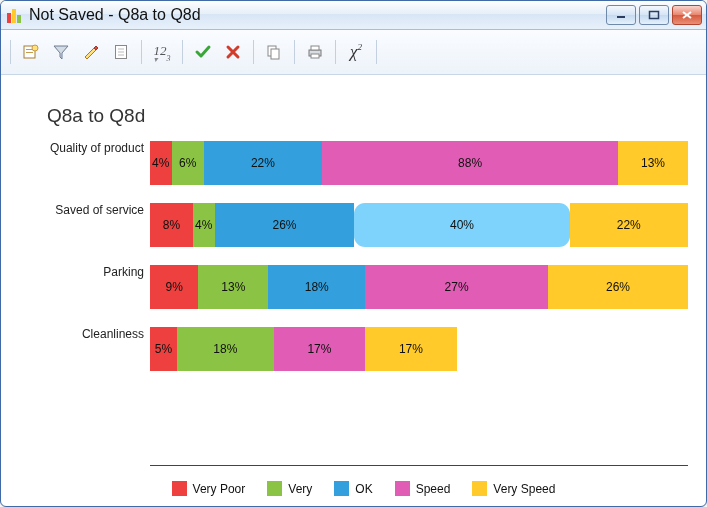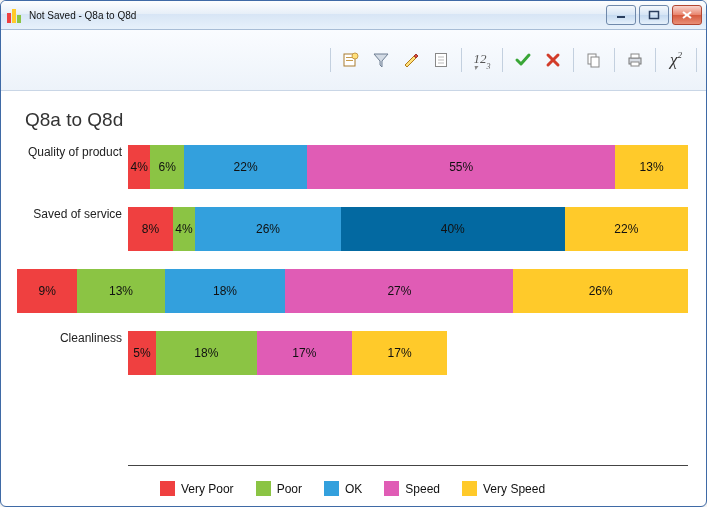--- a/index.html
+++ b/index.html
@@ -37,21 +37,21 @@
     align-items: flex-end;
     gap: 1px;
   }
   .titlebar .app-icon span {
     display: inline-block;
     width: 4px;
   }
   .titlebar .title-text {
     flex: 1;
     color: #111;
-    font-size: 10px;
+    font-size: 16px;
     white-space: nowrap;
   }
   .win-controls {
     display: flex;
     gap: 3px;
   }
   .win-btn {
     width: 28px;
     height: 18px;
     border: 1px solid #6f89ab;
@@ -68,22 +68,21 @@
     border-color: #b24631;
     color: #fff;
   }
   
   .toolbar {
     height: 36px;
     background: linear-gradient(#fafcff, #edf3fa);
     border-bottom: 1px solid #c9d6e6;
     display: flex;
     align-items: center;
-    padding: 12px 4px;
-    justify-content: flex-end;
+    padding: 4px 4px;
   }
   .tool-sep {
     width: 1px;
     height: 24px;
     background: #c3d0df;
     margin: 0 5px;
   }
   .tool {
     width: 28px;
     height: 24px;
@@ -91,23 +90,24 @@
     border-radius: 3px;
     display: inline-flex;
     align-items: center;
     justify-content: center;
     color: #375;
   }
   .tool svg { width: 18px; height: 18px; }
   
   .content {
     flex: 1;
-    padding: 14px 18px 8px 16px;
+    padding: 26px 18px 8px 16px;
     display: flex;
     flex-direction: column;
+    margin-left: 22px;
   }
   .chart-title {
     font-size: 19px;
     color: #333;
     margin: 4px 0 14px 8px;
   }
   .chart-area {
     flex: 1;
     display: flex;
     flex-direction: column;
@@ -275,38 +275,39 @@
     <div class="chart-title">Q8a to Q8d</div>
 
     <div class="chart-area" id="chart-area">
         <div class="row">
           <div class="row-label">Quality of product</div>
           <div class="row-bar-wrap">
             <div class="row-bar" style="left: 0px; width: 100%;">
               <div class="seg" style="background: rgb(239, 64, 64); width: 4%;">4%</div>
               <div class="seg" style="background: rgb(139, 196, 68); width: 6%;">6%</div>
               <div class="seg" style="background: rgb(51, 160, 221); width: 22%;">22%</div>
-              <div class="seg" style="background: rgb(224, 92, 181); width: 55%;">55%</div>
+              <div class="seg" style="background: rgb(224, 92, 181); width: 55%;">88%</div>
               <div class="seg" style="background: rgb(255, 202, 42); width: 13%;">13%</div>
             </div>
           </div>
         </div>
         <div class="row">
           <div class="row-label">Saved of service</div>
           <div class="row-bar-wrap">
             <div class="row-bar" style="left: 0px; width: 100%;">
               <div class="seg" style="background: rgb(239, 64, 64); width: 8%;">8%</div>
               <div class="seg" style="background: rgb(139, 196, 68); width: 4%;">4%</div>
               <div class="seg" style="background: rgb(51, 160, 221); width: 26%;">26%</div>
-              <div class="seg" style="background: #0369a1; width: 40%;">40%</div>
+              <div class="seg" style="background: #7dd3fc; width: 40%; border-radius: 11px;">40%</div>
               <div class="seg" style="background: rgb(255, 202, 42); width: 22%;">22%</div>
             </div>
           </div>
         </div>
         <div class="row">
+          <div class="row-label">Parking</div>
           <div class="row-bar-wrap">
             <div class="row-bar" style="left: 0px; width: 100%;">
               <div class="seg" style="background: rgb(239, 64, 64); width: 9%;">9%</div>
               <div class="seg" style="background: rgb(139, 196, 68); width: 13%;">13%</div>
               <div class="seg" style="background: rgb(51, 160, 221); width: 18%;">18%</div>
               <div class="seg" style="background: rgb(224, 92, 181); width: 34%;">27%</div>
               <div class="seg" style="background: rgb(255, 202, 42); width: 26%;">26%</div>
             </div>
           </div>
         </div>
@@ -328,21 +329,21 @@
       <div class="axis"></div>
     </div>
 
     <div class="legend" id="legend">
         <div class="legend-item">
           <span class="swatch" style="background: rgb(239, 64, 64);"></span>
           <span>Very Poor</span>
         </div>
         <div class="legend-item">
           <span class="swatch" style="background: rgb(139, 196, 68);"></span>
-          <span>Poor</span>
+          <span>Very</span>
         </div>
         <div class="legend-item">
           <span class="swatch" style="background: rgb(51, 160, 221);"></span>
           <span>OK</span>
         </div>
         <div class="legend-item">
           <span class="swatch" style="background: rgb(224, 92, 181);"></span>
           <span>Speed</span>
         </div>
         <div class="legend-item">

